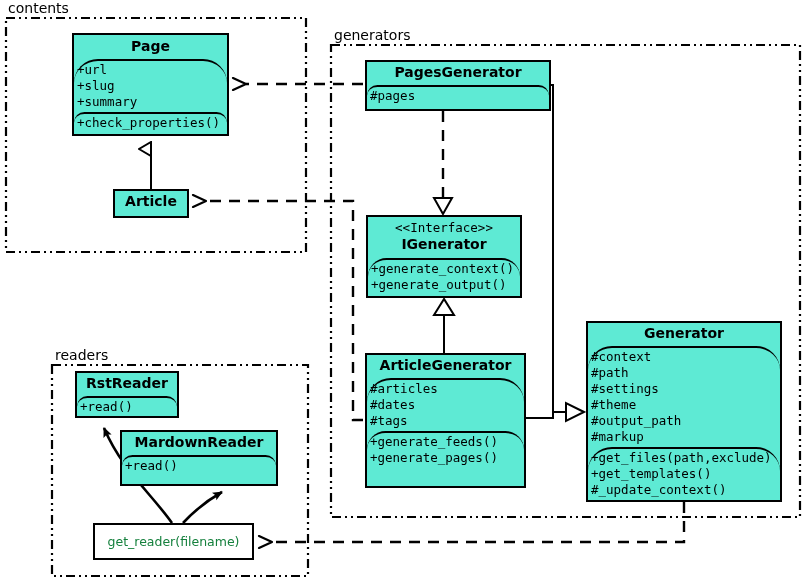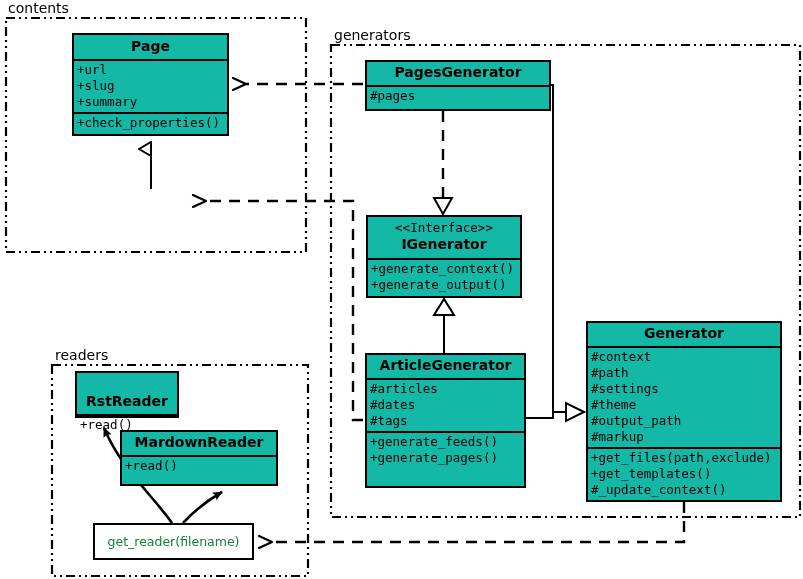--- a/index.html
+++ b/index.html
@@ -19,21 +19,21 @@
     position: absolute;
     left: 0;
     top: 0;
     width: 803px;
     height: 579px;
   }
 
   
   .uml-class {
     position: absolute;
-    background: #14b8a6;
+    background: #5eead4;
     border: 2px solid #000000;
     box-sizing: border-box;
     z-index: 5;
   }
   .uml-name {
     text-align: center;
     font-weight: bold;
     font-size: 14px;
     font-family: "DejaVu Sans", sans-serif;
     color: #000000;
@@ -47,20 +47,21 @@
     font-size: 12.5px;
     font-family: "DejaVu Sans Mono", monospace;
     color: #000000;
     padding: 3px 6px 0px 6px;
     line-height: 16px;
     white-space: nowrap;
   }
   .uml-compartment {
     border-top: 2px solid #000000;
     padding: 1px 2px 2px 3px;
+    border-radius: 24px;
   }
   .uml-member {
     font-family: "DejaVu Sans Mono", monospace;
     font-size: 12.5px;
     line-height: 16px;
     color: #000000;
     white-space: nowrap;
     text-align: left;
   }
   
@@ -173,20 +174,23 @@
     <div class="uml-compartment">
       <div class="uml-member">+url</div>
       <div class="uml-member">+slug</div>
       <div class="uml-member">+summary</div>
     </div>
     <div class="uml-compartment">
       <div class="uml-member">+check_properties()</div>
     </div>
   </div>
 
+  <div class="uml-class" style="left:113px; top:189px; width:76px; height:29px;">
+    <div class="uml-name" style="padding-top:2px;">Article</div>
+  </div>
 
   <div class="uml-class" style="left:365px; top:60px; width:186px; height:51px;">
     <div class="uml-name" style="padding-top:2px;">PagesGenerator</div>
     <div class="uml-compartment">
       <div class="uml-member">#pages</div>
     </div>
   </div>
 
   <div class="uml-class" style="left:366px; top:215px; width:156px; height:83px;">
     <div class="uml-stereotype">&lt;&lt;Interface&gt;&gt;</div>
@@ -221,21 +225,21 @@
       <div class="uml-member">#markup</div>
     </div>
     <div class="uml-compartment">
       <div class="uml-member">+get_files(path,exclude)</div>
       <div class="uml-member">+get_templates()</div>
       <div class="uml-member">#_update_context()</div>
     </div>
   </div>
 
   <div class="uml-class" style="left:75px; top:371px; width:104px; height:47px;">
-    <div class="uml-name" style="padding-top:20px;">RstReader</div>
+    <div class="uml-name" style="padding-top:2px;">RstReader</div>
     <div class="uml-compartment">
       <div class="uml-member">+read()</div>
     </div>
   </div>
 
   <div class="uml-class" style="left:120px; top:430px; width:158px; height:56px;">
     <div class="uml-name" style="padding-top:2px;">MardownReader</div>
     <div class="uml-compartment">
       <div class="uml-member">+read()</div>
     </div>

